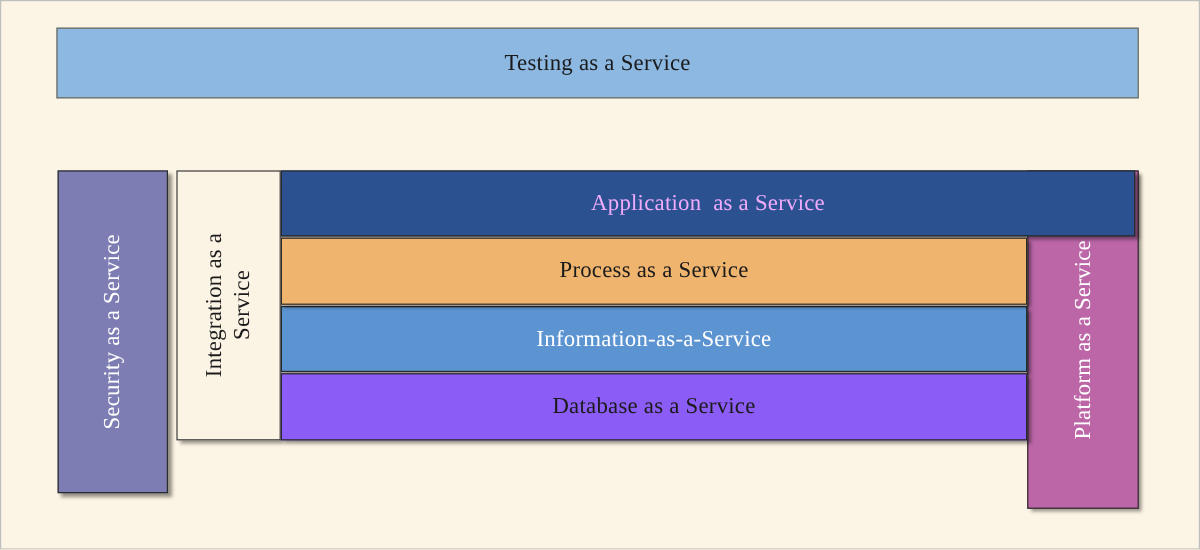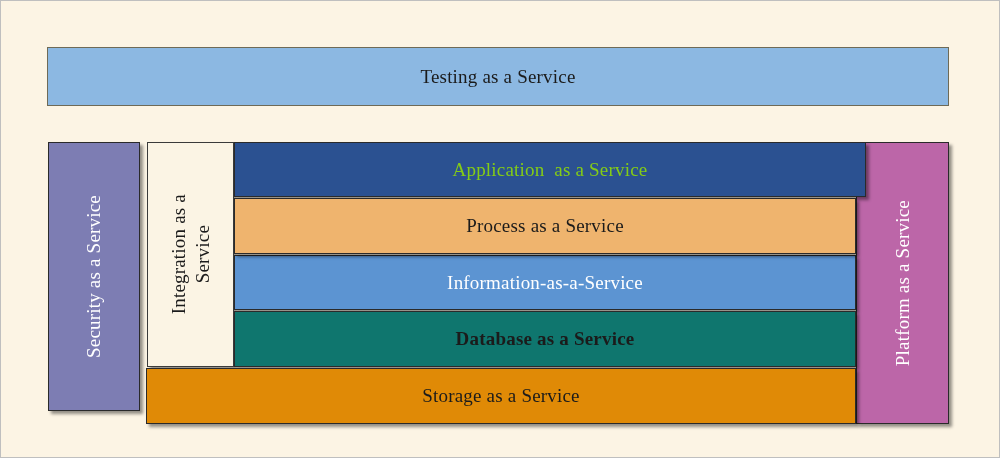--- a/index.html
+++ b/index.html
@@ -45,21 +45,20 @@
     display: block;
     white-space: pre;
     font-size: 19px;
   }
 
   
   #bar-testing {
     left: 46px; top: 22px; width: 902px; height: 59px;
     background: #8CB8E2;
     color: #1B1B1B;
-    margin-top: 24px;
   }
   #bar-management {
     left: 46px; top: 81px; width: 902px; height: 58px;
     background: #F8DFA0;
     color: #1B1B1B;
   }
 
   
   #pillar-security {
     left: 47px; top: 141px; width: 92px; height: 269px;
@@ -80,39 +79,38 @@
 
   .vertical .label {
     writing-mode: vertical-rl;
     transform: rotate(180deg);
     white-space: pre-line;
     line-height: 1.25;
   }
 
   
   #row-application {
-    left: 233px; top: 141px; width: 632px; height: 55px;
+    left: 233px; top: 141px; width: 712px; height: 55px;
     background: #2B5191;
-    color: #84cc16;
+    color: #f0abfc;
   }
   #row-process {
     left: 233px; top: 197px; width: 622px; height: 56px;
     background: #EFB46E;
     color: #1B1B1B;
   }
   #row-information {
     left: 233px; top: 254px; width: 622px; height: 55px;
     background: #5C94D2;
     color: #FFFFFF;
   }
   #row-database {
     left: 233px; top: 310px; width: 622px; height: 56px;
-    background: #0f766e;
+    background: #8b5cf6;
     color: #1B1B1B;
-    font-weight: bold;
   }
   #row-storage {
     left: 145px; top: 367px; width: 710px; height: 56px;
     background: #E08A06;
     color: #1B1B1B;
   }
 </style>
 </head>
 <body>
 
@@ -145,17 +143,14 @@
   </div>
 
   <div class="box shadowed" id="row-process">
     <span class="label">Process as a Service</span>
   </div>
 
   <div class="box shadowed" id="row-database">
     <span class="label">Database as a Service</span>
   </div>
 
-  <div class="box shadowed" id="row-storage">
-    <span class="label">Storage as a Service</span>
-  </div>
 
 </div>
 
 </body></html>

